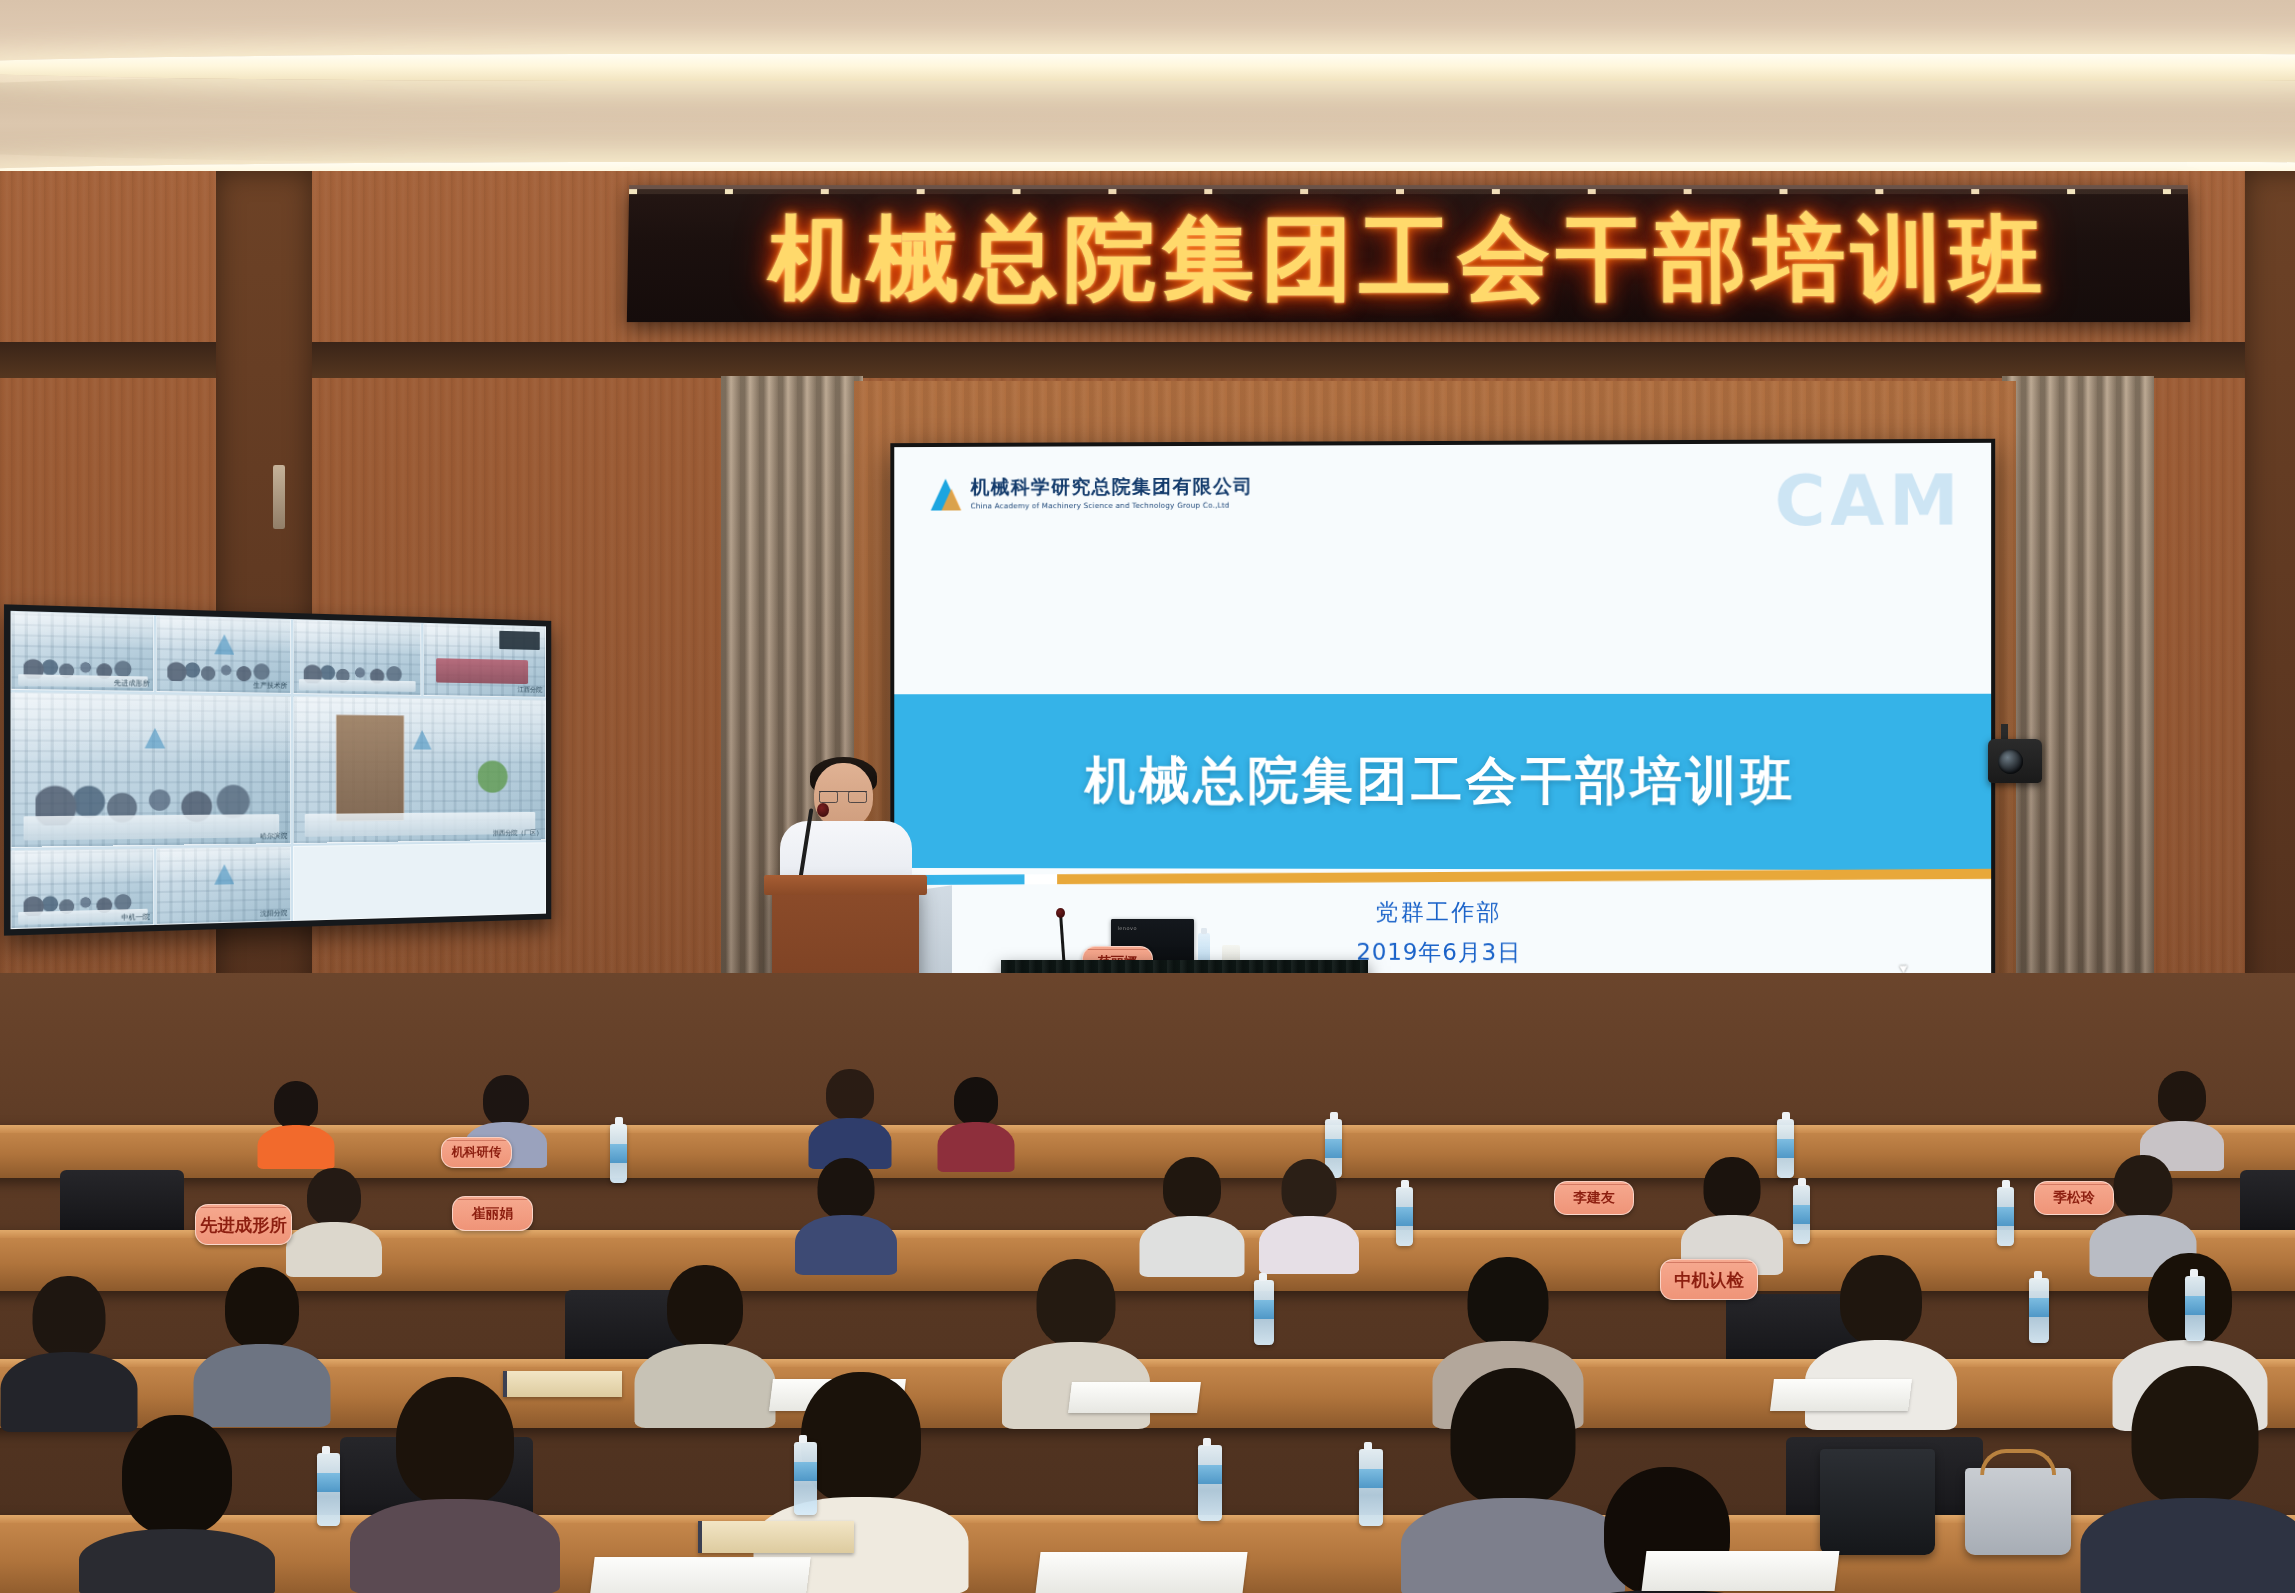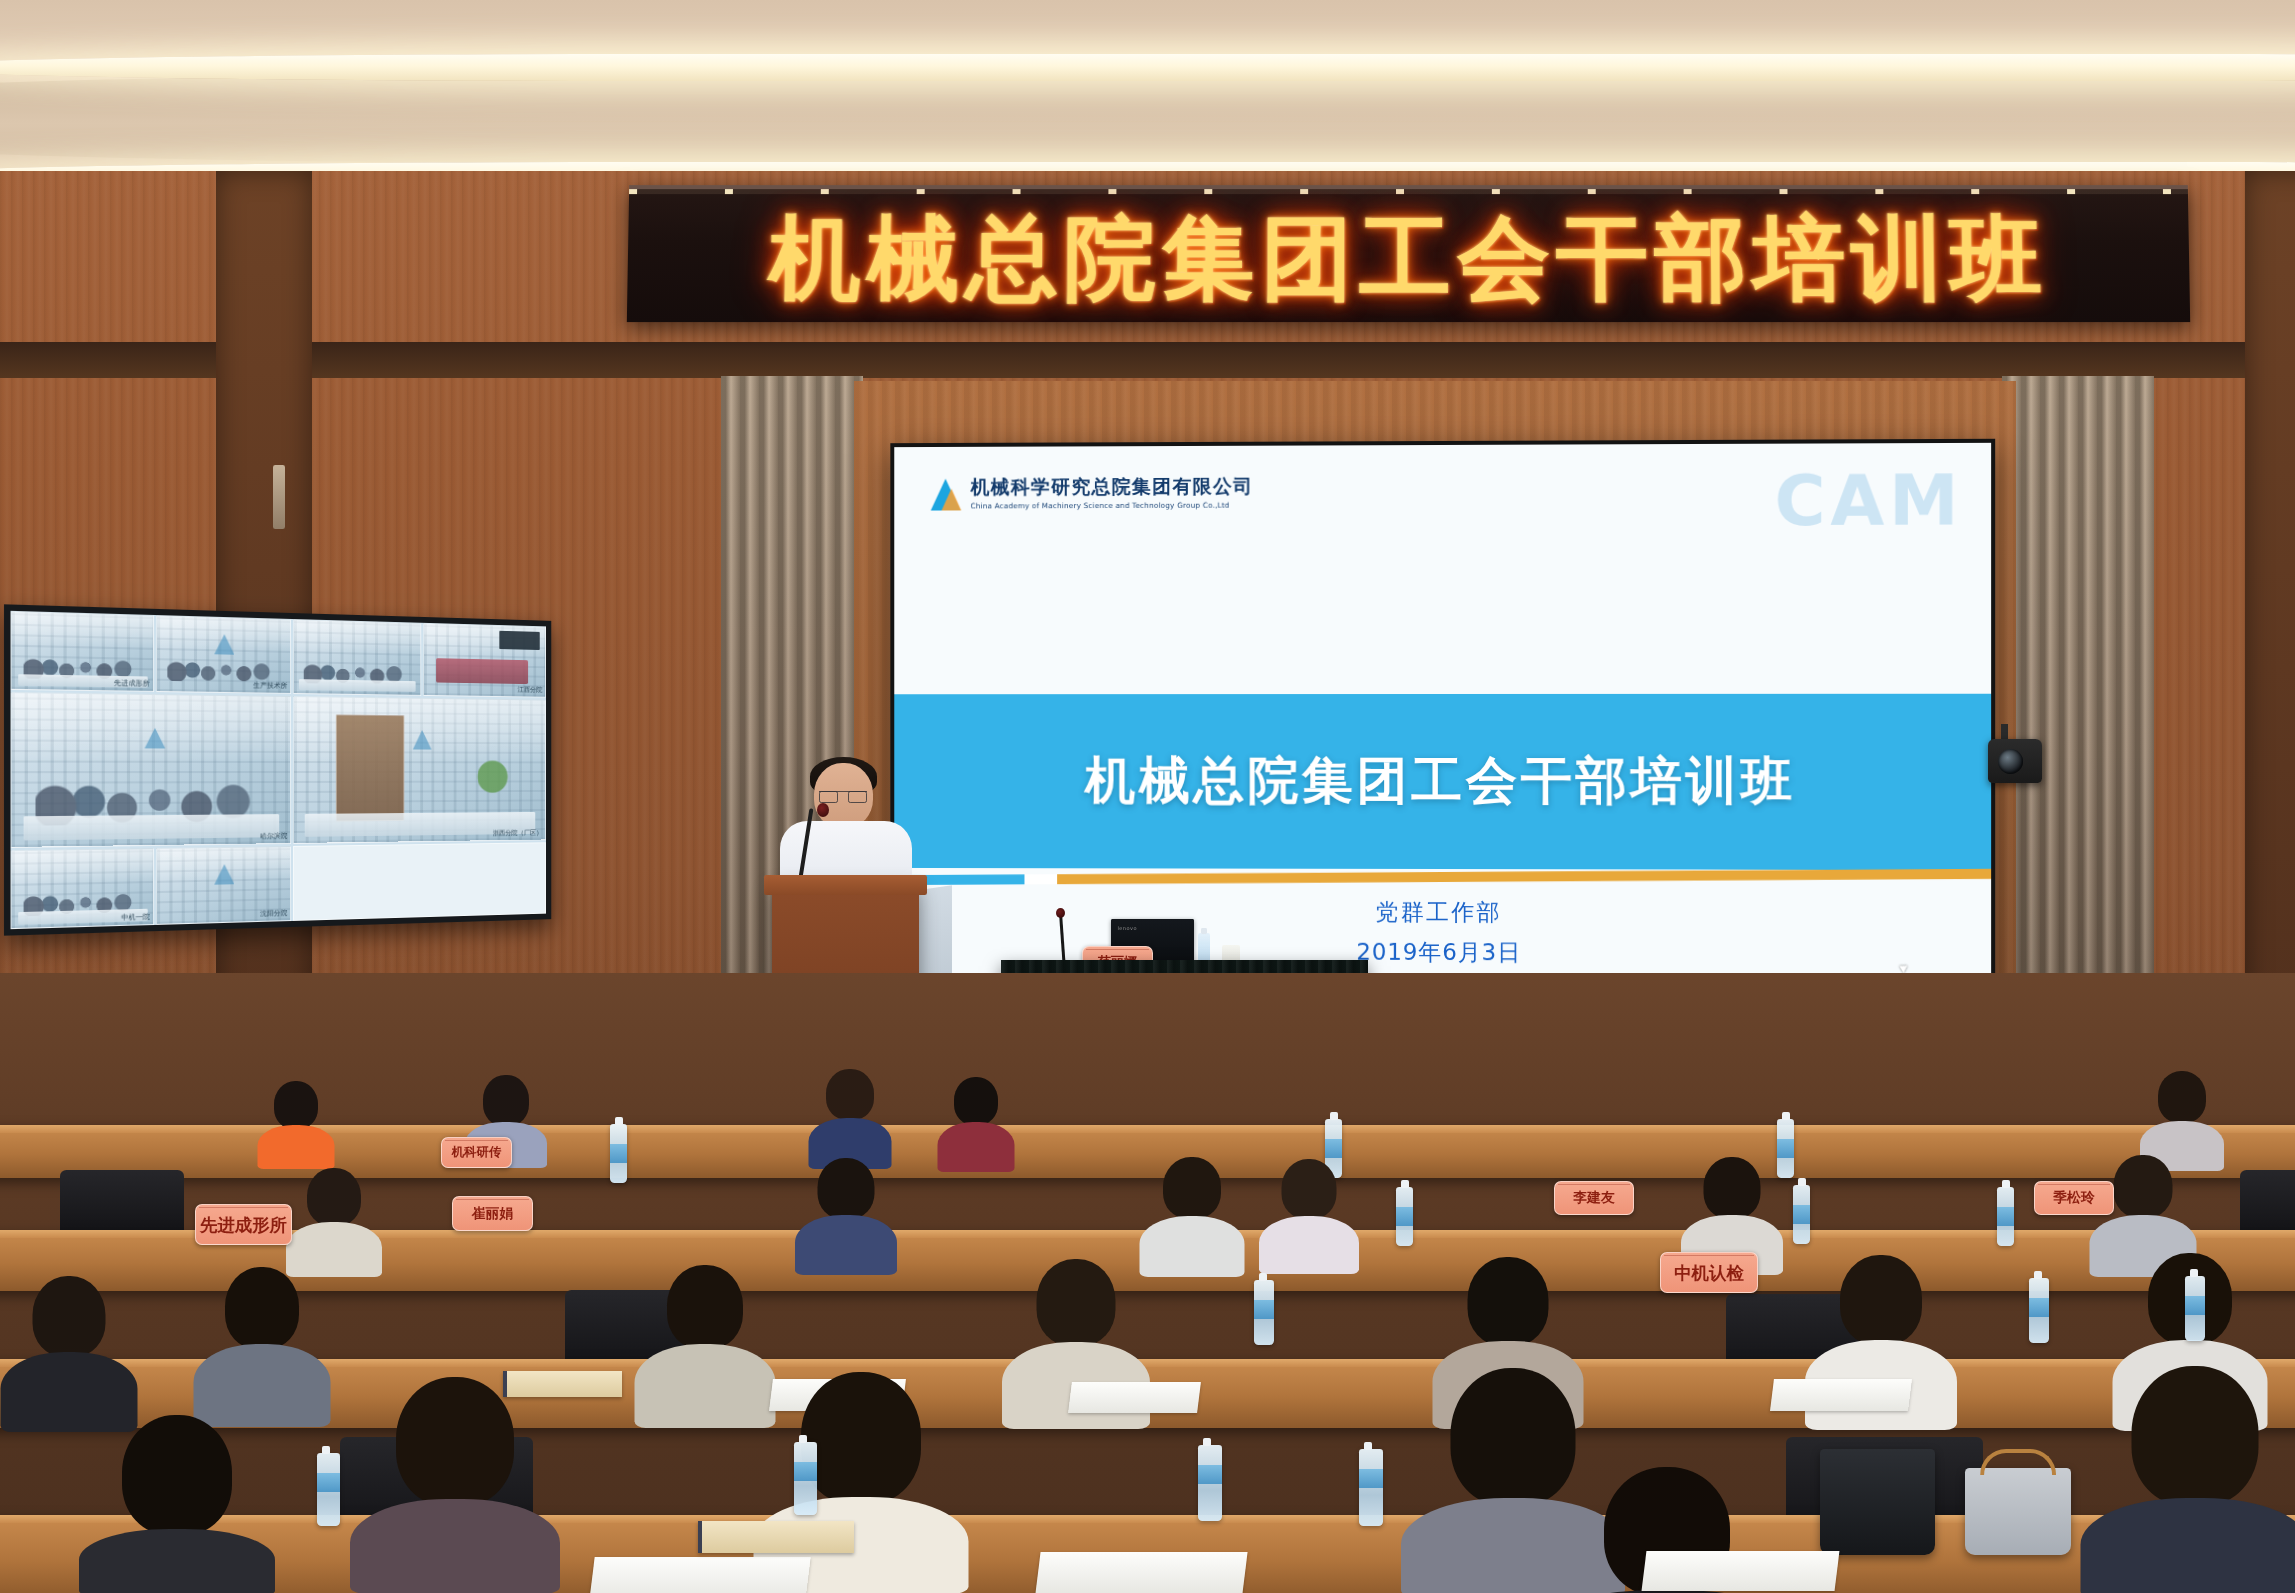--- a/index.html
+++ b/index.html
@@ -406,21 +406,21 @@
   }
   .p-body{
     position:absolute;left:50%;transform:translateX(-50%);
     border-radius:46% 46% 8% 8%;
   }
 
   .namecard{
     position:absolute;
     background:linear-gradient(180deg,#f6a98f,#ef9478);
     border:0.9px solid rgba(255,255,255,.55);
-    border-radius:7px;
+    border-radius:13px;
     display:flex;align-items:center;justify-content:center;
     color:#8d1f10;font-weight:700;
     box-shadow:0 1.8px 4.1px rgba(0,0,0,.35);
     overflow:hidden;
   }
   .namecard:before{
     content:"";position:absolute;left:2.8px;top:1.8px;right:2.8px;height:0.5px;
     background:rgba(150,40,25,.35);
   }
 
@@ -727,21 +727,21 @@
       <div class="p-body" style="top:85px;width:152px;height:90px;background:#eceae5;"></div>
     </div>
     <div class="person" style="left:2112px;top:280px;width:156px;height:174px;">
       <div class="p-head" style="top:0;width:84px;height:92px;background:#191108;"></div>
       <div class="p-body" style="top:87px;width:155px;height:91px;background:#e2e0dc;"></div>
     </div>
 
     <div class="namecard" style="left:195px;top:231px;width:95px;height:39px;font-size:17.4px;">
       <span>先进成形所</span>
     </div>
-    <div class="namecard" style="left:1660px;top:279px;width:96px;height:39px;font-size:17.4px;font-family:Liberation Serif, serif;">
+    <div class="namecard" style="left:1660px;top:286px;width:96px;height:39px;font-size:17.4px;font-family:Liberation Serif, serif;">
       <span>中机认检</span>
     </div>
 
     <div class="bottle label" style="left:1254px;top:307px;width:20px;height:65px;"></div>
     <div class="bottle label" style="left:2029px;top:305px;width:20px;height:65px;"></div>
     <div class="bottle label" style="left:2185px;top:303px;width:20px;height:65px;"></div>
     <div class="paper" style="left:771px;top:406px;width:133px;height:32px;"></div>
     <div class="paper" style="left:1070px;top:409px;width:129px;height:31px;"></div>
     <div class="paper" style="left:1772px;top:406px;width:138px;height:32px;"></div>
     <div class="notebook" style="left:503px;top:398px;width:115px;height:26px;"></div>

